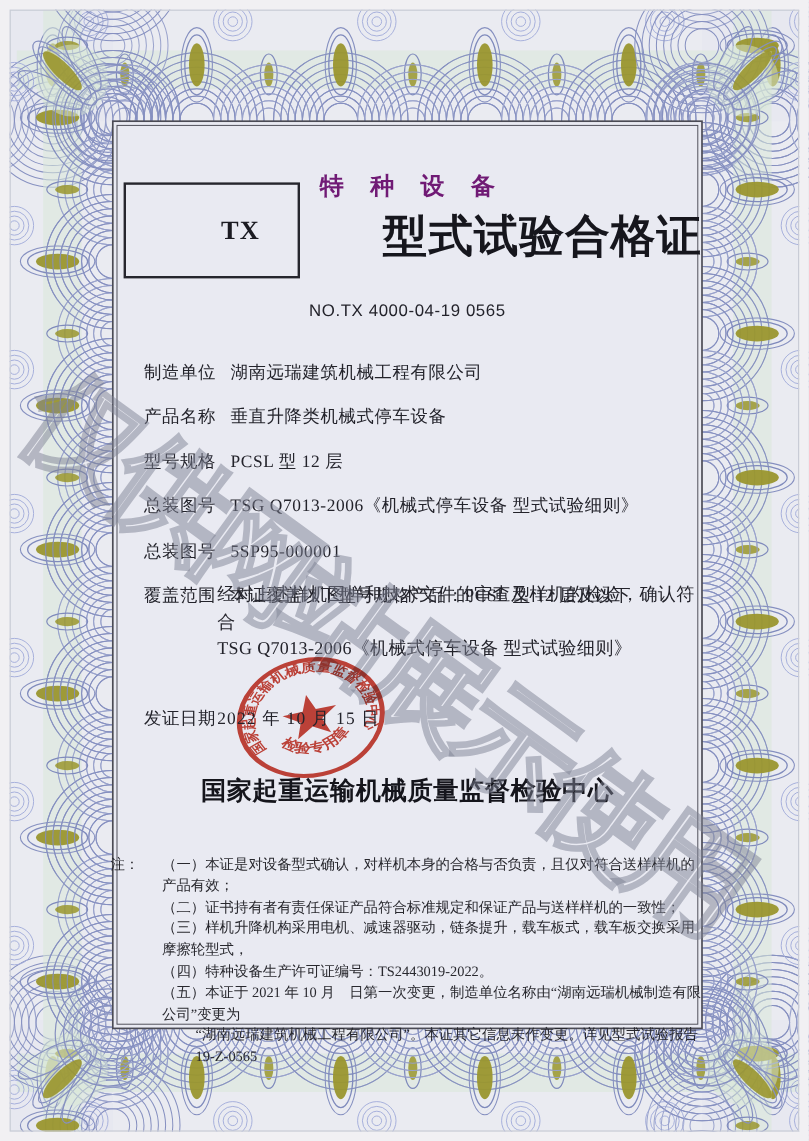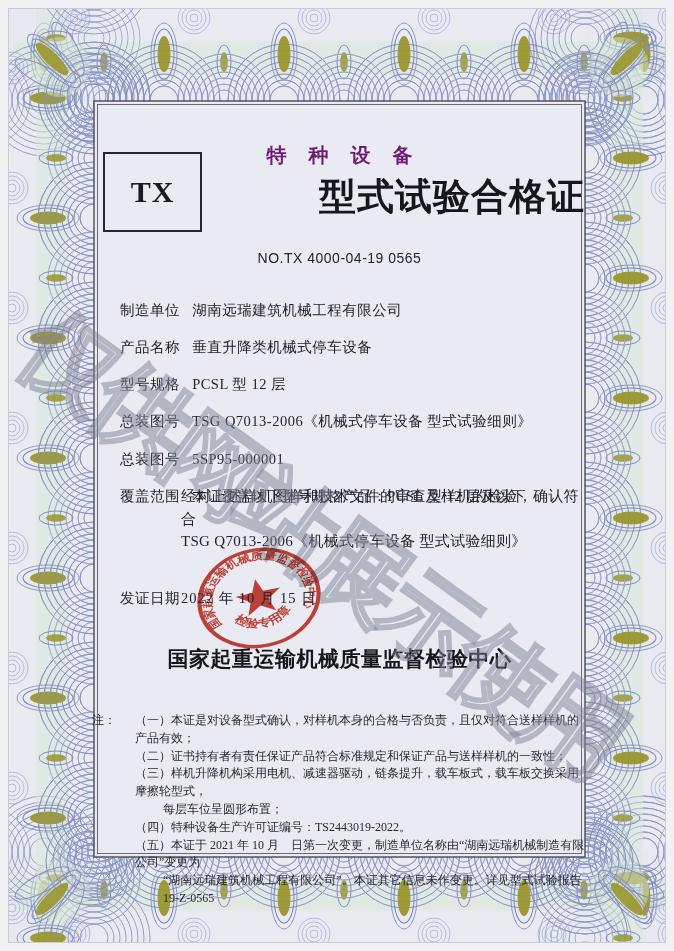--- a/index.html
+++ b/index.html
@@ -8,21 +8,21 @@
     position:relative;width:674px;height:951px;overflow:hidden;
     background:#f1f0f3;
     font-family:"Liberation Serif","DejaVu Serif",serif;
     color:#23232b;
   }
   .border-art{position:absolute;left:0;top:0;z-index:0;}
   .layer{position:absolute;z-index:1;}
   .tx-box{
     left:103px;top:152px;width:95px;height:76px;
     border:2px solid #26262e;display:flex;align-items:center;justify-content:center;
-    font-size:30px;font-weight:bold;letter-spacing:1px;color:#1b1b22;
+    font-size:22px;font-weight:bold;letter-spacing:1px;color:#1b1b22;padding-left:48px;
   }
   .title-small{
     left:94px;top:142px;width:491px;text-align:center;
     font-size:20px;font-weight:700;letter-spacing:22px;text-indent:22px;color:#701a75;
   }
   .title-large{
     left:94px;top:172px;width:491px;text-align:right;
     font-size:37px;font-weight:700;letter-spacing:1px;color:#16161d;
   }
   .cert-no{
@@ -218,21 +218,20 @@
     <span class="notes-label">注：</span>
     <div class="note-row">
       <span>（一）</span><span>本证是对设备型式确认，对样机本身的合格与否负责，且仅对符合送样样机的产品有效；</span>
     </div>
     <div class="note-row">
       <span>（二）</span><span>证书持有者有责任保证产品符合标准规定和保证产品与送样样机的一致性；</span>
     </div>
     <div class="note-row">
       <span>（三）</span><span>样机升降机构采用电机、减速器驱动，链条提升，载车板式，载车板交换采用摩擦轮型式，</span>
     </div>
-    <div class="note-cont">每层车位呈圆形布置；</div>
     <div class="note-row">
       <span>（四）</span><span>特种设备生产许可证编号：TS2443019-2022。</span>
     </div>
     <div class="note-row">
       <span>（五）</span><span>本证于 2021 年 10 月　日第一次变更，制造单位名称由“湖南远瑞机械制造有限公司”变更为</span>
     </div>
     <div class="note-cont">“湖南远瑞建筑机械工程有限公司”。本证其它信息未作变更。详见型式试验报告 19-Z-0565</div>
   </div>
 
   <div class="watermark">仅供网站展示使用</div>

